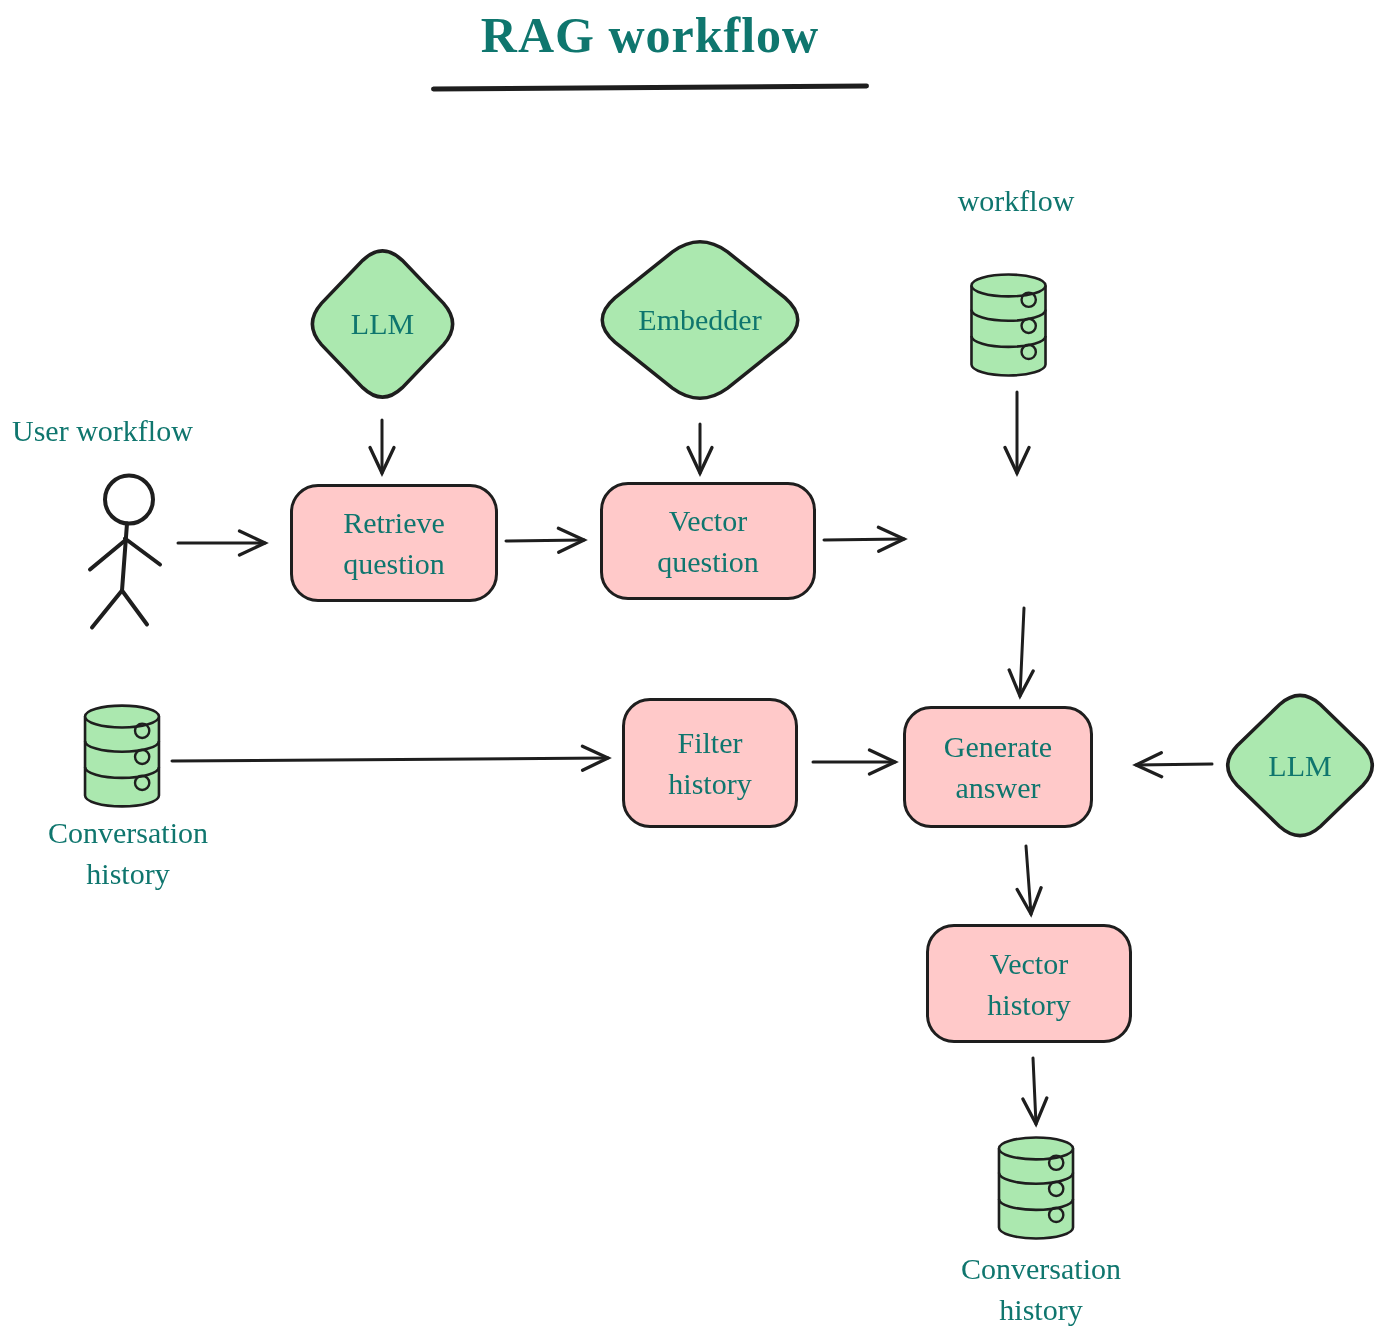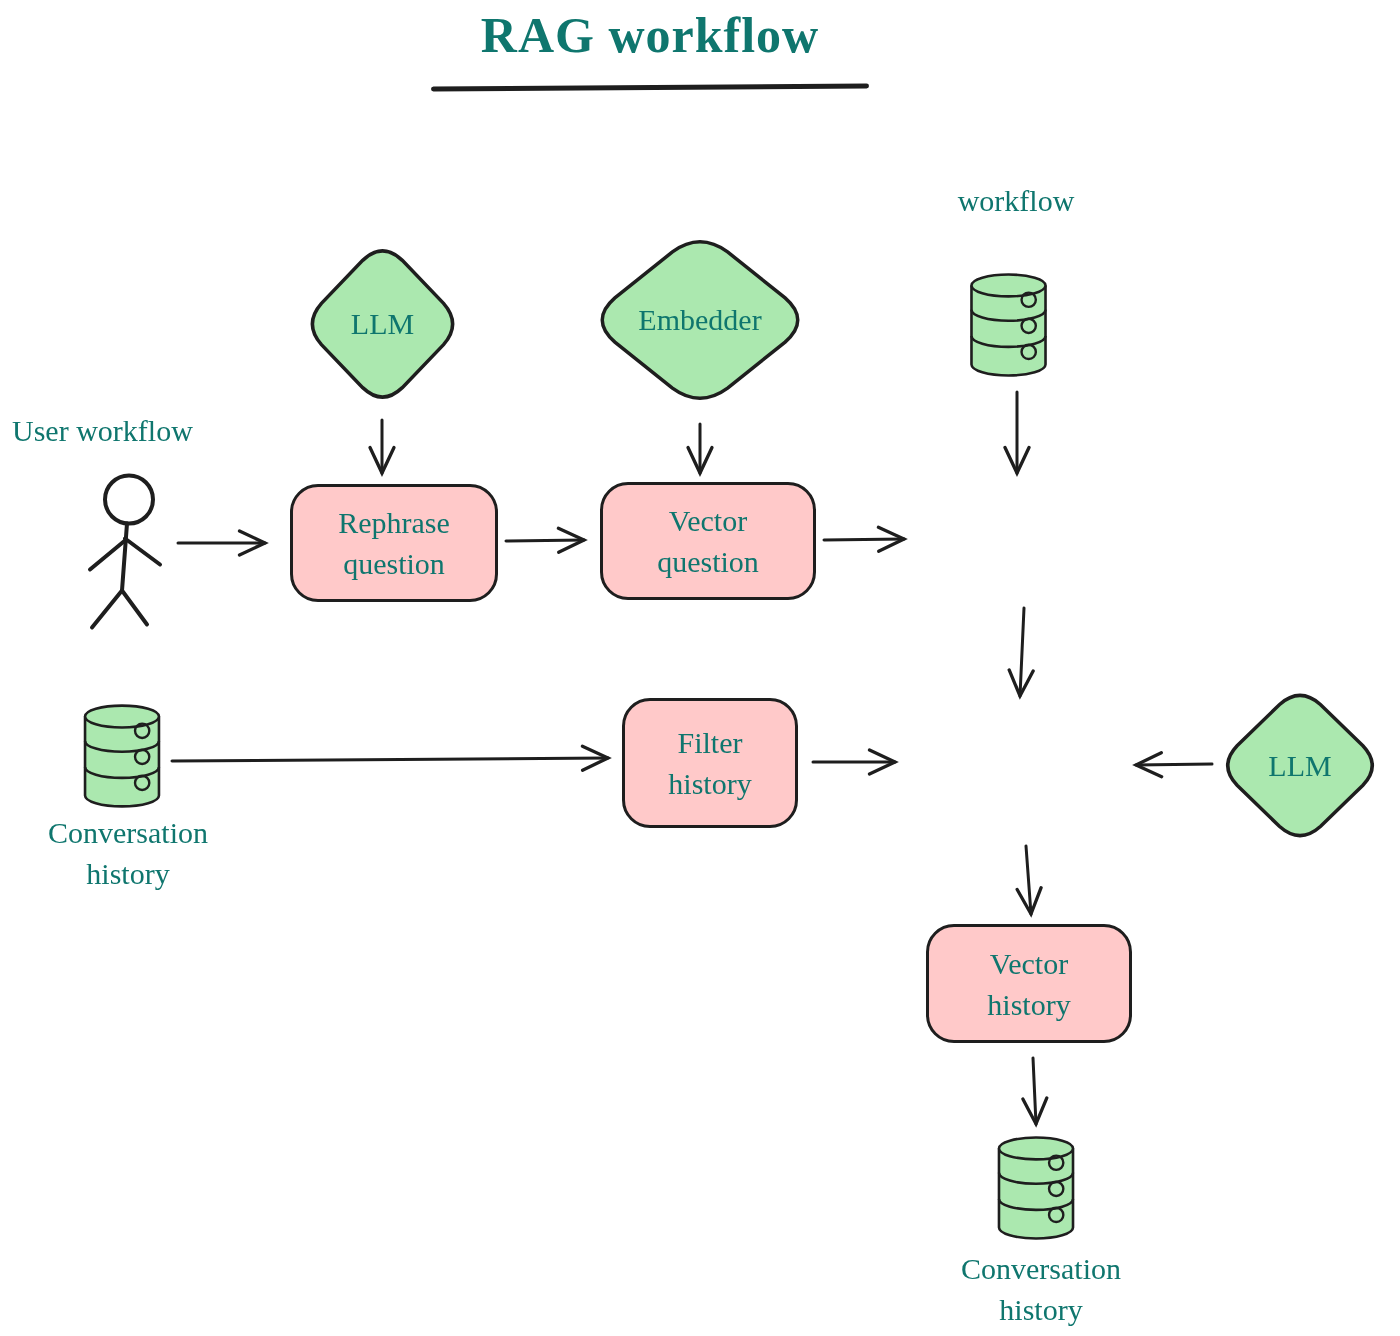--- a/index.html
+++ b/index.html
@@ -96,30 +96,34 @@
       <circle cx="57" cy="27" r="24"></circle>
       <path d="M55 51 L50 118"></path>
       <path d="M53 68 L18 97"></path>
       <path d="M53 66 L88 92"></path>
       <path d="M50 118 L20 155"></path>
       <path d="M50 118 L75 152"></path>
     </g>
   </svg>
 
   <div class="pbox" style="left:290px;top:484px;width:208px;height:118px">
-    <span>Rephrase</span>
+    <span>Retrieve</span>
     <span>question</span>
   </div>
   <div class="pbox" style="left:600px;top:482px;width:216px;height:118px">
     <span>Vector</span>
     <span>question</span>
   </div>
   <div class="pbox" style="left:622px;top:698px;width:176px;height:130px">
     <span>Filter</span>
     <span>history</span>
+  </div>
+  <div class="pbox" style="left:903px;top:706px;width:190px;height:122px">
+    <span>Generate</span>
+    <span>answer</span>
   </div>
   <div class="pbox" style="left:926px;top:924px;width:206px;height:119px">
     <span>Vector</span>
     <span>history</span>
   </div>
 
   <div class="flabel single" style="left:12px;top:410px;width:260px">User workflow</div>
 
   <div class="flabel" style="left:911px;top:180px;width:210px">
     <div>workflow</div>

